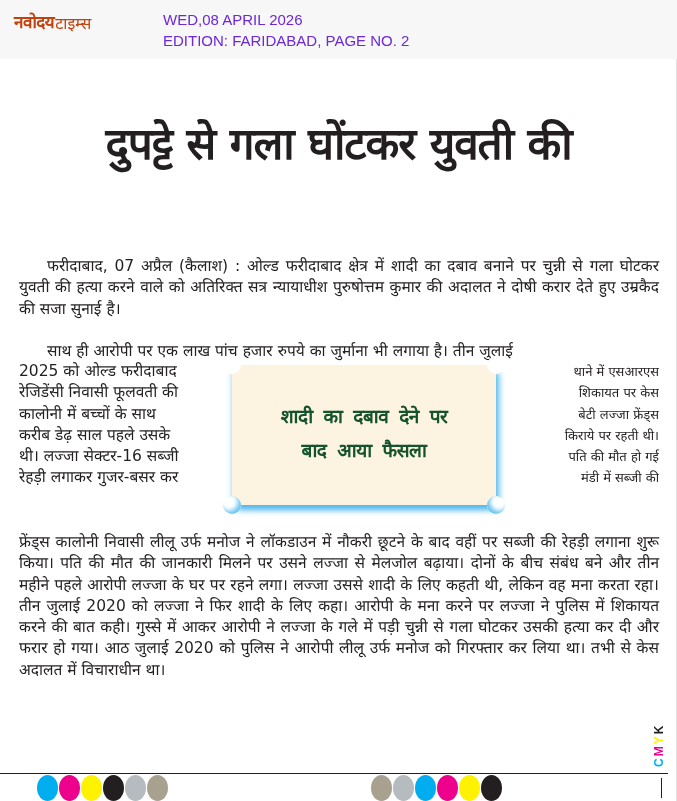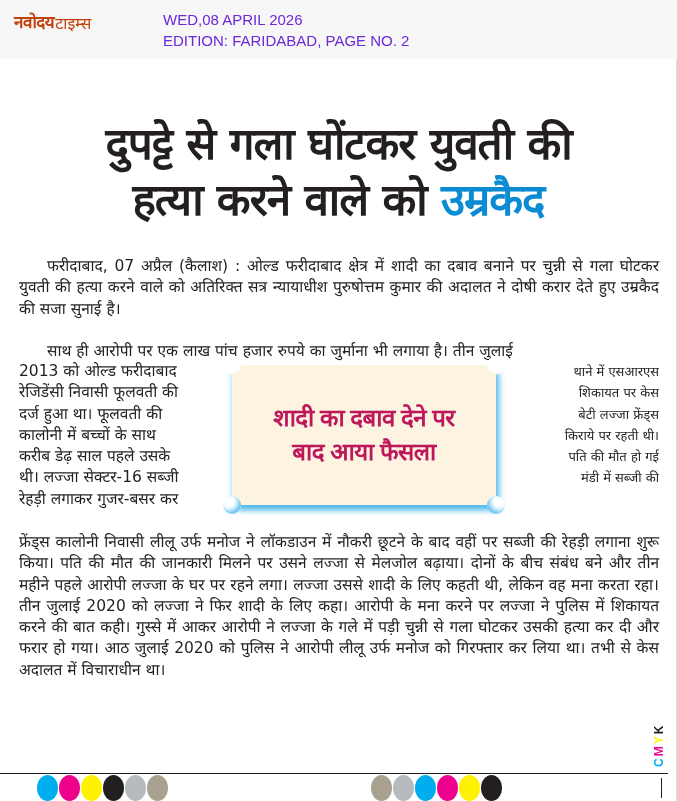--- a/index.html
+++ b/index.html
@@ -56,22 +56,22 @@
     .pullquote::before, .pullquote::after {
       content: ""; position: absolute; width: 18px; height: 18px; border-radius: 50%;
       background: #ffffff;
     }
     .pullquote::before { left: -9px; top: -9px; }
     .pullquote::after { right: -9px; top: -9px; }
     .pq-corner { position: absolute; width: 18px; height: 18px; border-radius: 50%; background: #ffffff; }
     .pq-corner.bl { left: -9px; bottom: -9px; box-shadow: inset -3px -3px 4px #6cc6f1; }
     .pq-corner.br { right: -9px; bottom: -9px; box-shadow: inset 3px -3px 4px #6cc6f1; }
     .pq-text {
-      font-family: Liberation Sans, sans-serif; font-weight: bold;
-      font-size: 24px; line-height: 34px; color: #be185d; letter-spacing: -0.5px;
+      font-family: Liberation Mono, monospace; font-weight: bold;
+      font-size: 19px; line-height: 34px; color: #14532d; letter-spacing: -0.5px;
     }
 
     .rule { position: absolute; left: 0; top: 773px; width: 668px; height: 1px; background: #231f20; }
     .swatches { position: absolute; top: 775px; display: flex; gap: 1px; }
     .swatch { width: 21px; height: 26px; border-radius: 50%; }
     .cmyk-label {
       position: absolute; left: 652px; top: 715px; width: 20px; height: 60px;
       writing-mode: vertical-rl; transform: rotate(180deg);
       font-family: "Liberation Sans", sans-serif; font-weight: bold; font-size: 12px;
       letter-spacing: 2px; text-align: center;
@@ -88,31 +88,29 @@
     <span class="logo-sub">टाइम्स</span>
   </div>
   <div class="edition-info">
     <div>WED,08 APRIL 2026</div>
     <div>EDITION: FARIDABAD, PAGE NO. 2</div>
   </div>
 </div>
 
 <div class="headline">
   <div>दुपट्टे से गला घोंटकर युवती की</div>
-  <div><span>हत्या करने वाले को </span><span class="accent">उम्रकैद</span></div>
 </div>
 
 <div class="body-text indent" style="top:256px;">फरीदाबाद, 07 अप्रैल (कैलाश) :  ओल्ड फरीदाबाद क्षेत्र में शादी का दबाव बनाने पर चुन्नी से गला घोटकर युवती की हत्या करने वाले को अतिरिक्त सत्र न्यायाधीश पुरुषोत्तम कुमार की अदालत ने दोषी करार देते हुए उम्रकैद की सजा सुनाई है।</div>
 
 <div class="body-text indent" style="top:341px; white-space:nowrap;">साथ ही आरोपी पर एक लाख पांच हजार रुपये का जुर्माना भी लगाया है। तीन जुलाई</div>
 
 <div class="col-left">
-  <span class="col-line">2013 को ओल्ड फरीदाबाद</span>
+  <span class="col-line">2025 को ओल्ड फरीदाबाद</span>
   <span class="col-line">रेजिडेंसी निवासी फूलवती की</span>
-  <span class="col-line">दर्ज हुआ था। फूलवती की</span>
   <span class="col-line">कालोनी में बच्चों के साथ</span>
   <span class="col-line">करीब डेढ़ साल पहले उसके</span>
   <span class="col-line">थी। लज्जा सेक्टर-16 सब्जी</span>
   <span class="col-line">रेहड़ी लगाकर गुजर-बसर कर</span>
 </div>
 
 <div class="col-right">
   <span class="col-line">थाने में एसआरएस</span>
   <span class="col-line">शिकायत पर केस</span>
   <span class="col-line">बेटी लज्जा फ्रेंड्स</span>

